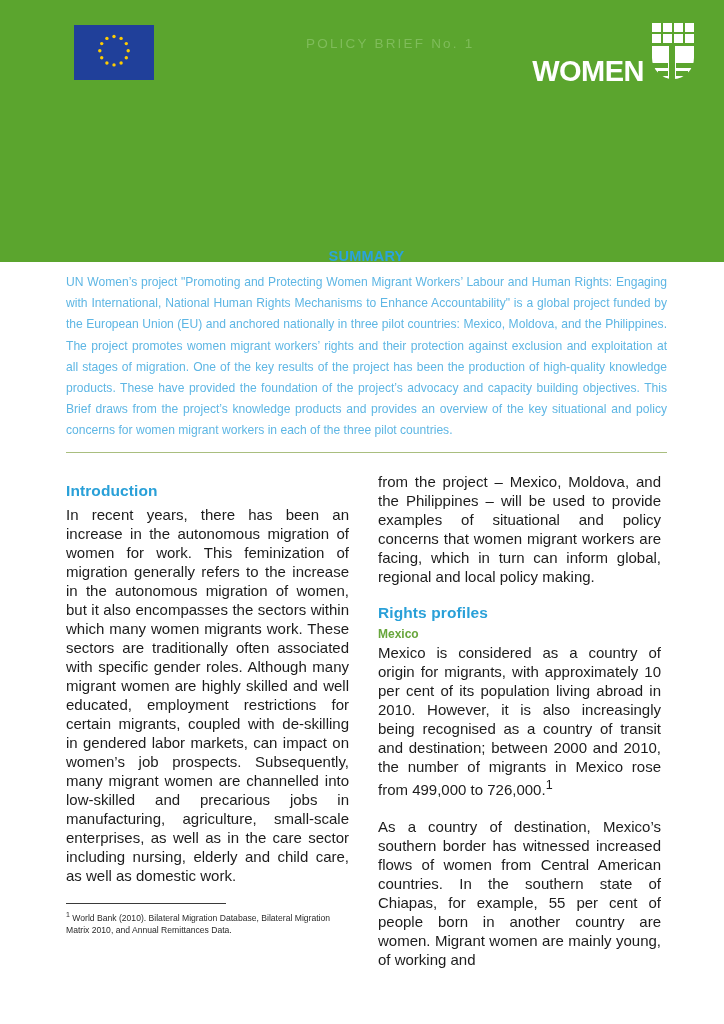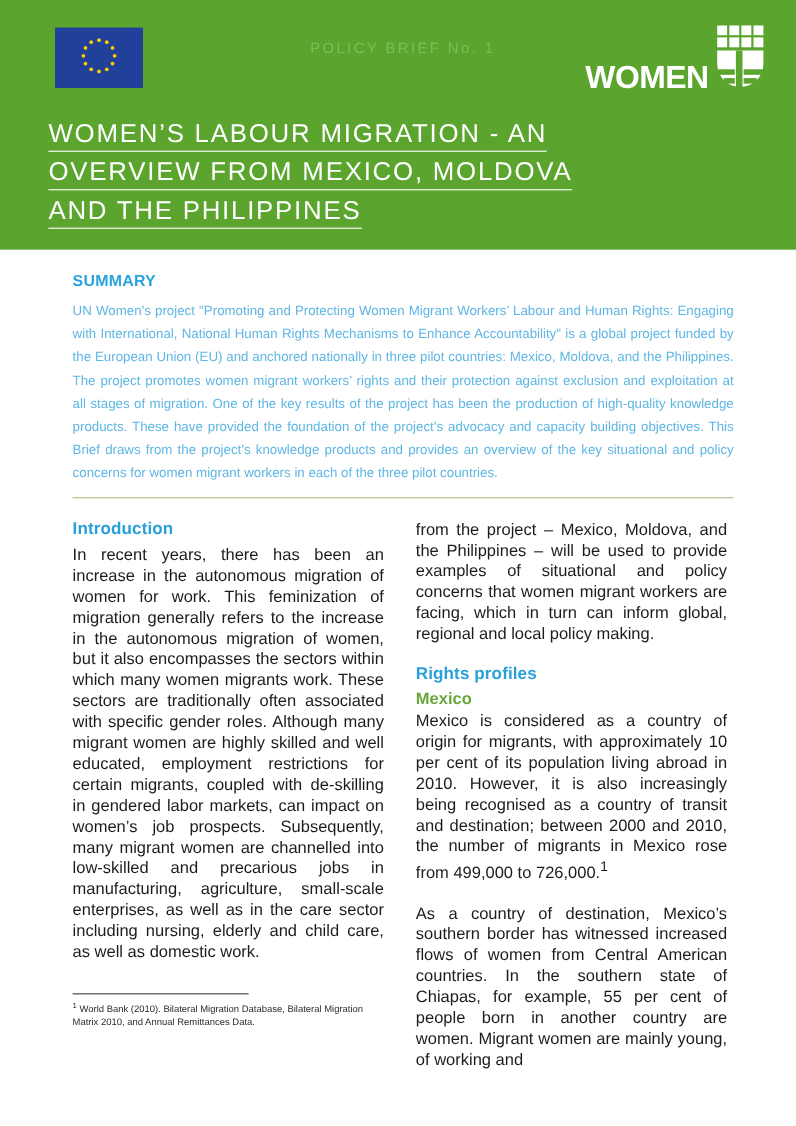--- a/index.html
+++ b/index.html
@@ -13,23 +13,24 @@
     height: 1024px;
     font-family: "Liberation Sans", sans-serif;
     overflow: hidden;
     position: relative;
   }
 
   
   .header-band {
     position: relative;
     width: 100%;
-    height: 227px;
+    height: 262px;
     background: #5BA52E;
     box-sizing: border-box;
+    padding-left: 24px;
   }
   .header-top {
     position: relative;
     height: 92px;
   }
 
   
   .eu-flag {
     position: absolute;
     left: 50px;
@@ -141,20 +142,21 @@
     width: 100%;
     box-sizing: border-box;
     padding: 0 57px 0 66px;
   }
   .summary-heading {
     color: #2AA3DC;
     font-size: 14.5px;
     font-weight: bold;
     letter-spacing: 0.2px;
     margin: 0 0 8px 0;
+    text-align: center;
   }
   .summary-text {
     color: #5EB6E4;
     font-size: 12.1px;
     line-height: 21.2px;
     text-align: justify;
     margin: 0;
   }
   .summary-rule {
     margin-top: 10px;
@@ -178,26 +180,26 @@
     position: absolute;
     top: 0;
   }
   .col-left { left: 66px; }
   .col-right { left: 378px; }
 
   h2.sec-blue {
     color: #29A0D8;
     font-size: 15.5px;
     font-weight: bold;
-    margin: 0 0 5px 0;
+    margin: 10px 0 5px 0;
     letter-spacing: 0.1px;
   }
   h3.sec-green {
     color: #68A63C;
-    font-size: 15px;
+    font-size: 12px;
     font-weight: bold;
     margin: 0 0 2px 0;
   }
   p.body-text {
     color: #1C1C1C;
     font-size: 15px;
     line-height: 19px;
     text-align: justify;
     margin: 0 0 18px 0;
   }
@@ -272,25 +274,20 @@
           <rect x="19" y="23" width="6" height="34" fill="#5BA52E"></rect>
           <rect x="2" y="40" width="16" height="5" fill="#5BA52E"></rect>
           <rect x="26" y="40" width="18" height="5" fill="#5BA52E"></rect>
           <rect x="8" y="48" width="10" height="5" fill="#5BA52E"></rect>
           <rect x="26" y="48" width="12" height="5" fill="#5BA52E"></rect>
         </g>
       </svg>
     </div>
   </div>
 
-  <h1 class="doc-title">
-    <span class="tl">WOMEN’S LABOUR MIGRATION - AN</span><br>
-    <span class="tl">OVERVIEW FROM MEXICO, MOLDOVA</span><br>
-    <span class="tl">AND THE PHILIPPINES</span>
-  </h1>
 </div>
 
 <div class="summary-block">
   <div class="summary-heading">SUMMARY</div>
   <p class="summary-text">UN Women’s project "Promoting and Protecting Women Migrant Workers’ Labour and Human Rights: Engaging with International, National Human Rights Mechanisms to Enhance Accountability" is a global project funded by the European Union (EU) and anchored nationally in three pilot countries: Mexico, Moldova, and the Philippines. The project promotes women migrant workers’ rights and their protection against exclusion and exploitation at all stages of migration. One of the key results of the project has been the production of high-quality knowledge products. These have provided the foundation of the project’s advocacy and capacity building objectives. This Brief draws from the project’s knowledge products and provides an overview of the key situational and policy concerns for women migrant workers in each of the three pilot countries.</p>
   <div class="summary-rule"></div>
 </div>
 
 <div class="columns"></div>
 

